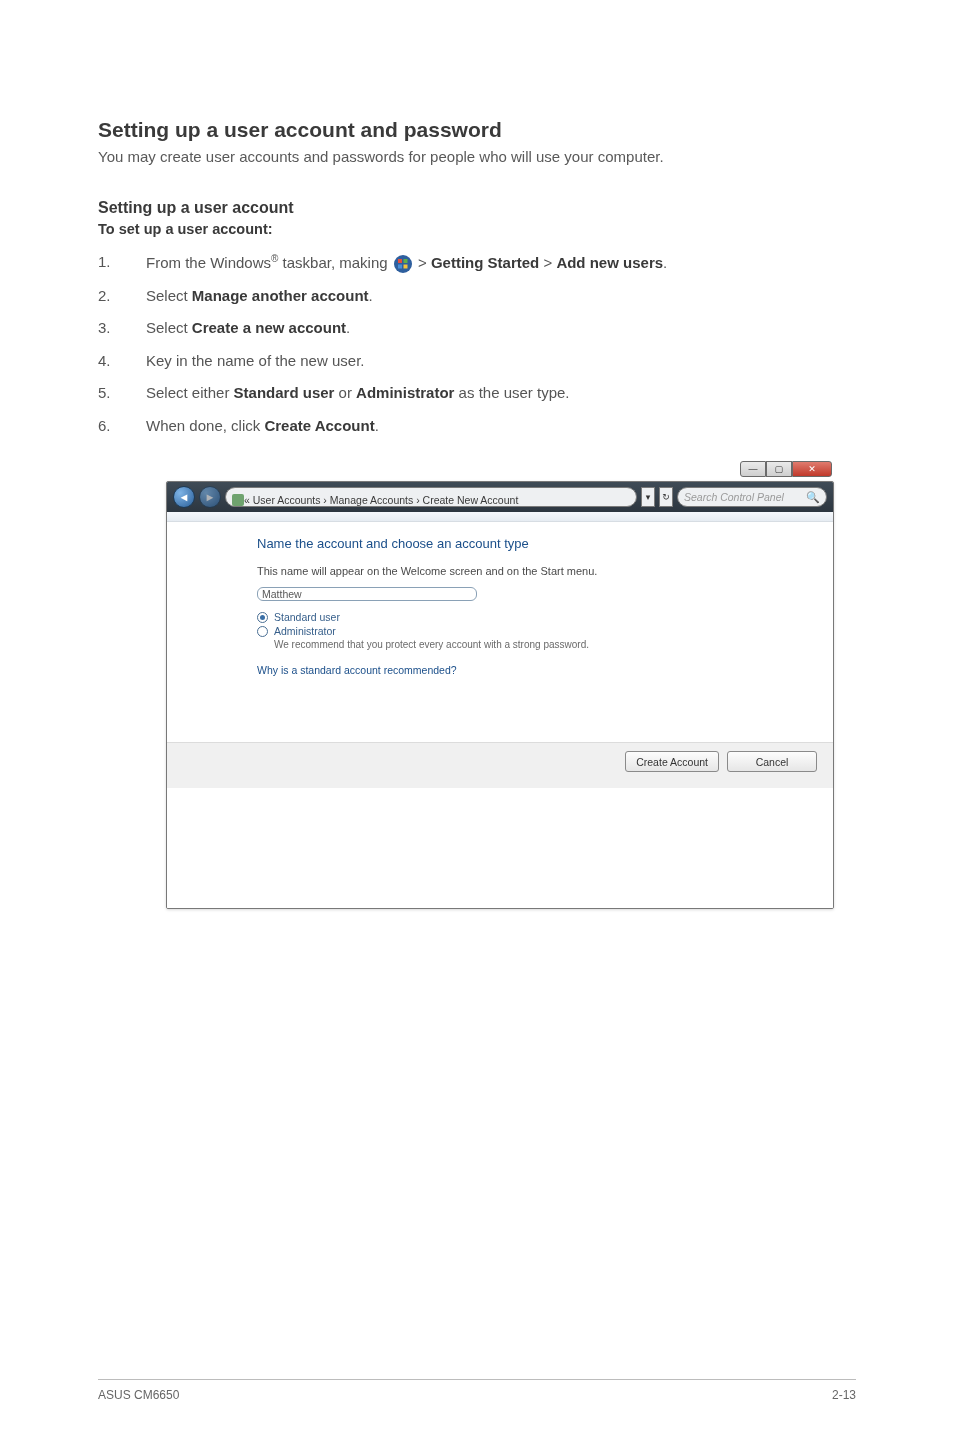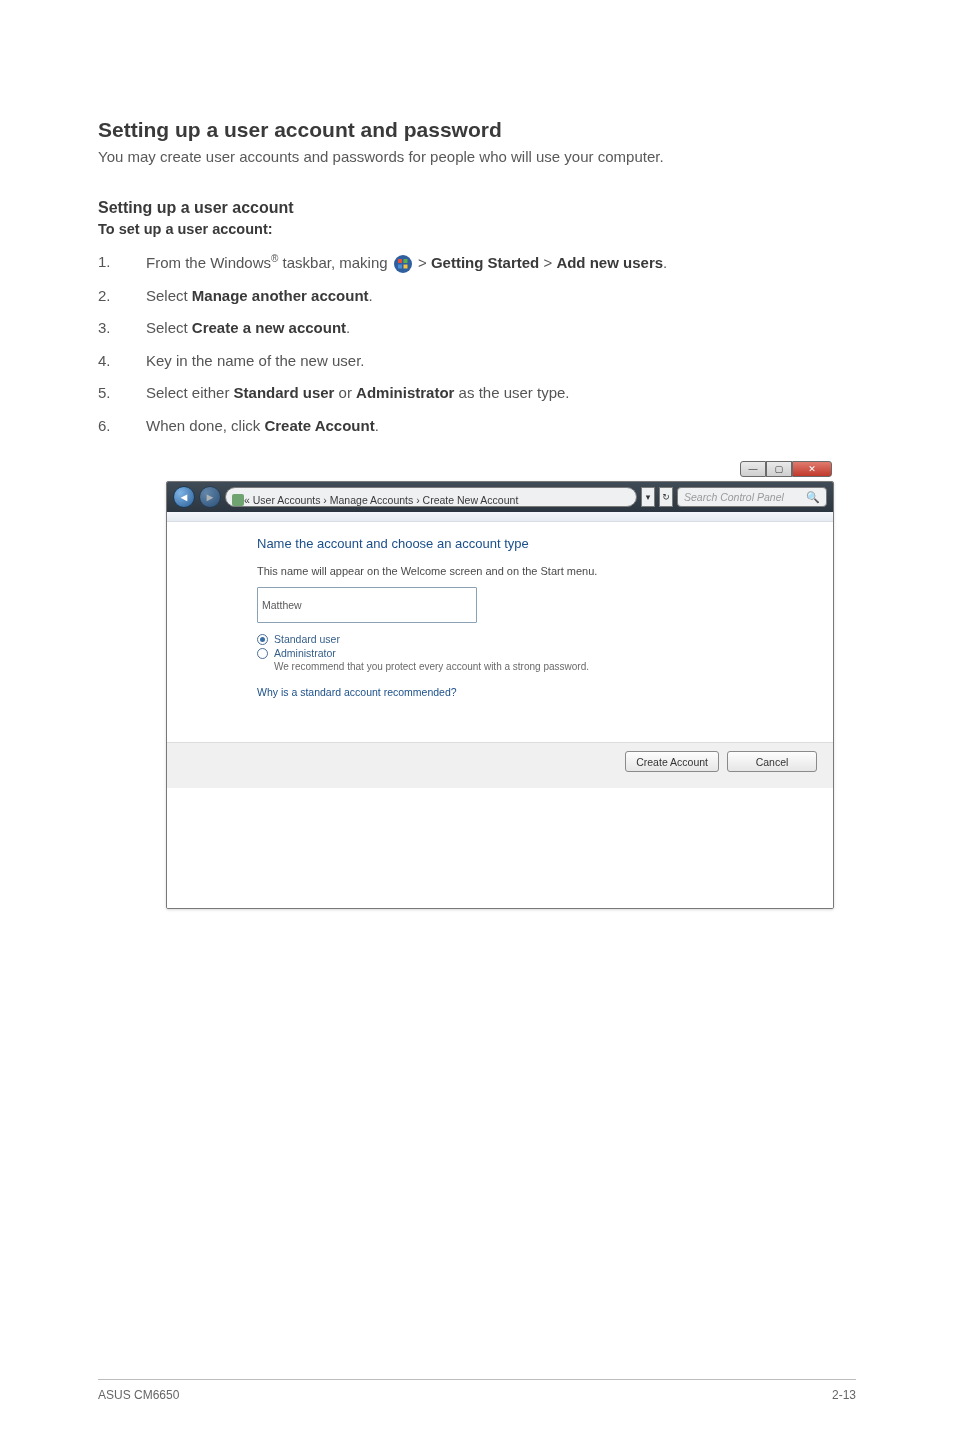--- a/index.html
+++ b/index.html
@@ -153,21 +153,21 @@
       border: 1px solid #7a7a7a;
       font-size: 9px;
       color: #333;
       display:flex; align-items:center; justify-content:center;
     }
     .search-field {
       width: 150px;
       height: 20px;
       background: #eef0f2;
       border: 1px solid #7a7a7a;
-      border-radius: 4px;
+      border-radius: 10px;
       font-size: 10.5px;
       color: #9a9a9a;
       font-style: italic;
       padding: 4px 6px;
       display: flex;
       align-items: center;
       justify-content: space-between;
     }
     .search-icon { color:#5a6b7a; font-style: normal; font-size: 11px; }
     .toolbar-strip {
@@ -185,23 +185,23 @@
       color: #1b4f8a;
       margin-bottom: 14px;
     }
     .instr-sub {
       font-size: 11px;
       color: #4a4a4a;
       margin-bottom: 10px;
     }
     .name-input {
       width: 220px;
-      height: 36px;
+      height: 14px;
       border: 1px solid #8aa1b6;
-      border-radius: 1px;
+      border-radius: 6px;
       font-size: 10.5px;
       color: #5a5a5a;
       padding: 0 4px;
       background: #fff;
       display: block;
       margin-bottom: 10px;
     }
     .radio-row { display: flex; align-items: flex-start; gap: 6px; margin-bottom: 2px; }
     .radio-dot {
       width: 11px; height: 11px; border-radius: 50%; border: 1px solid #4a6f94; background:#fff; margin-top:1px; position:relative;

